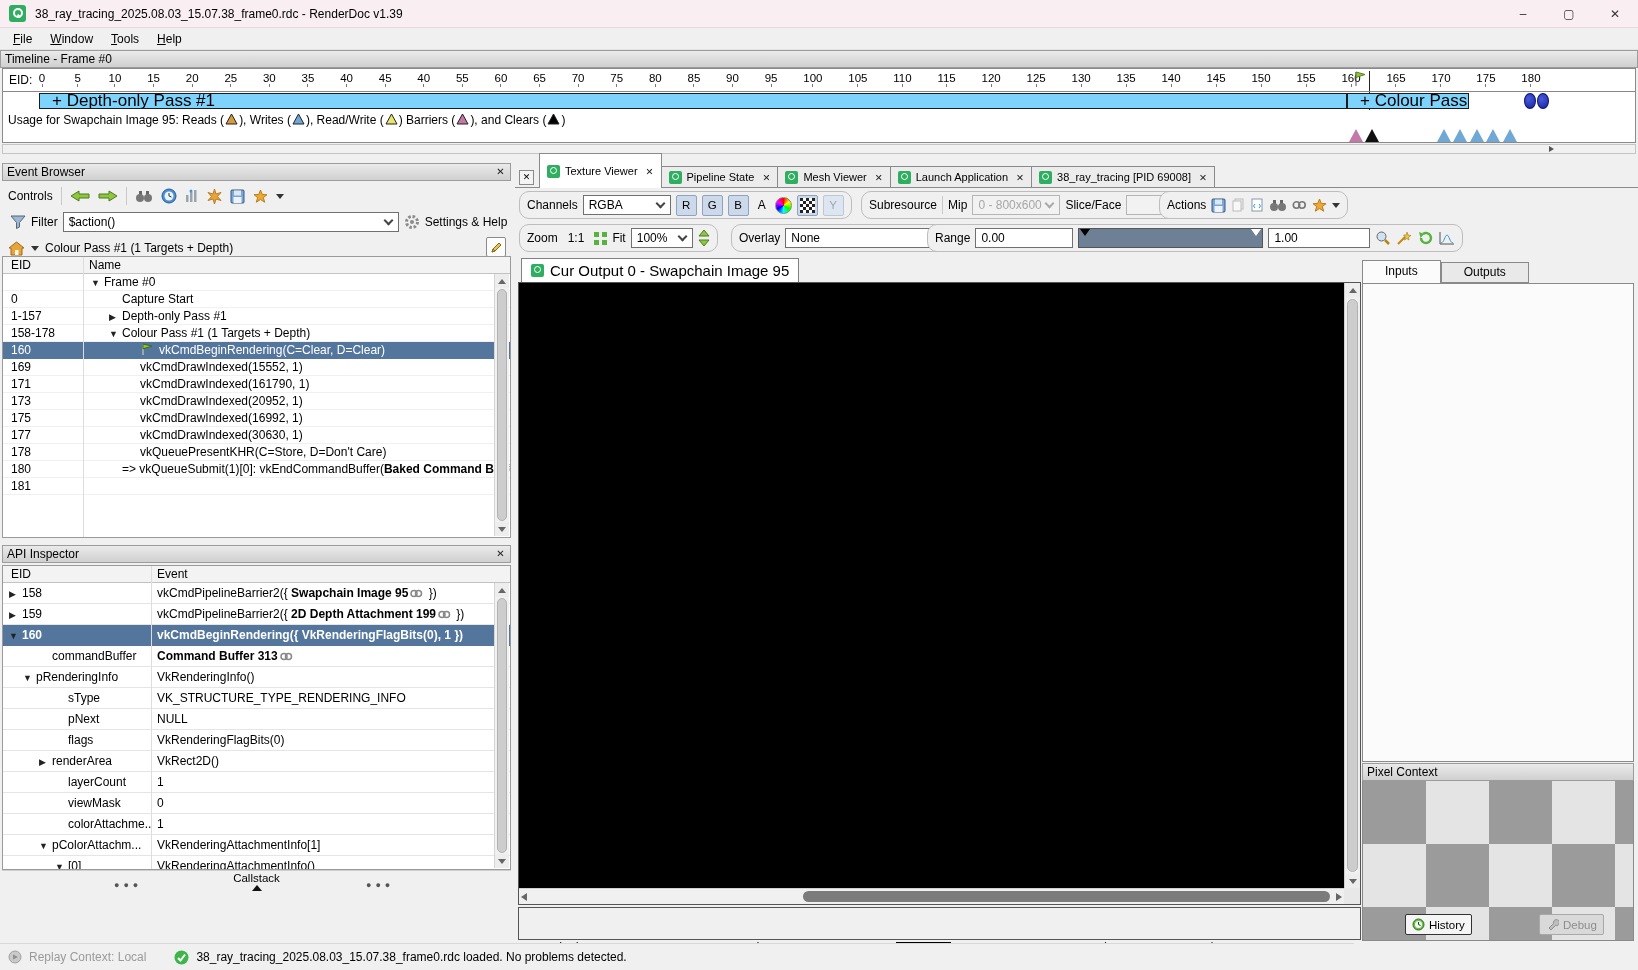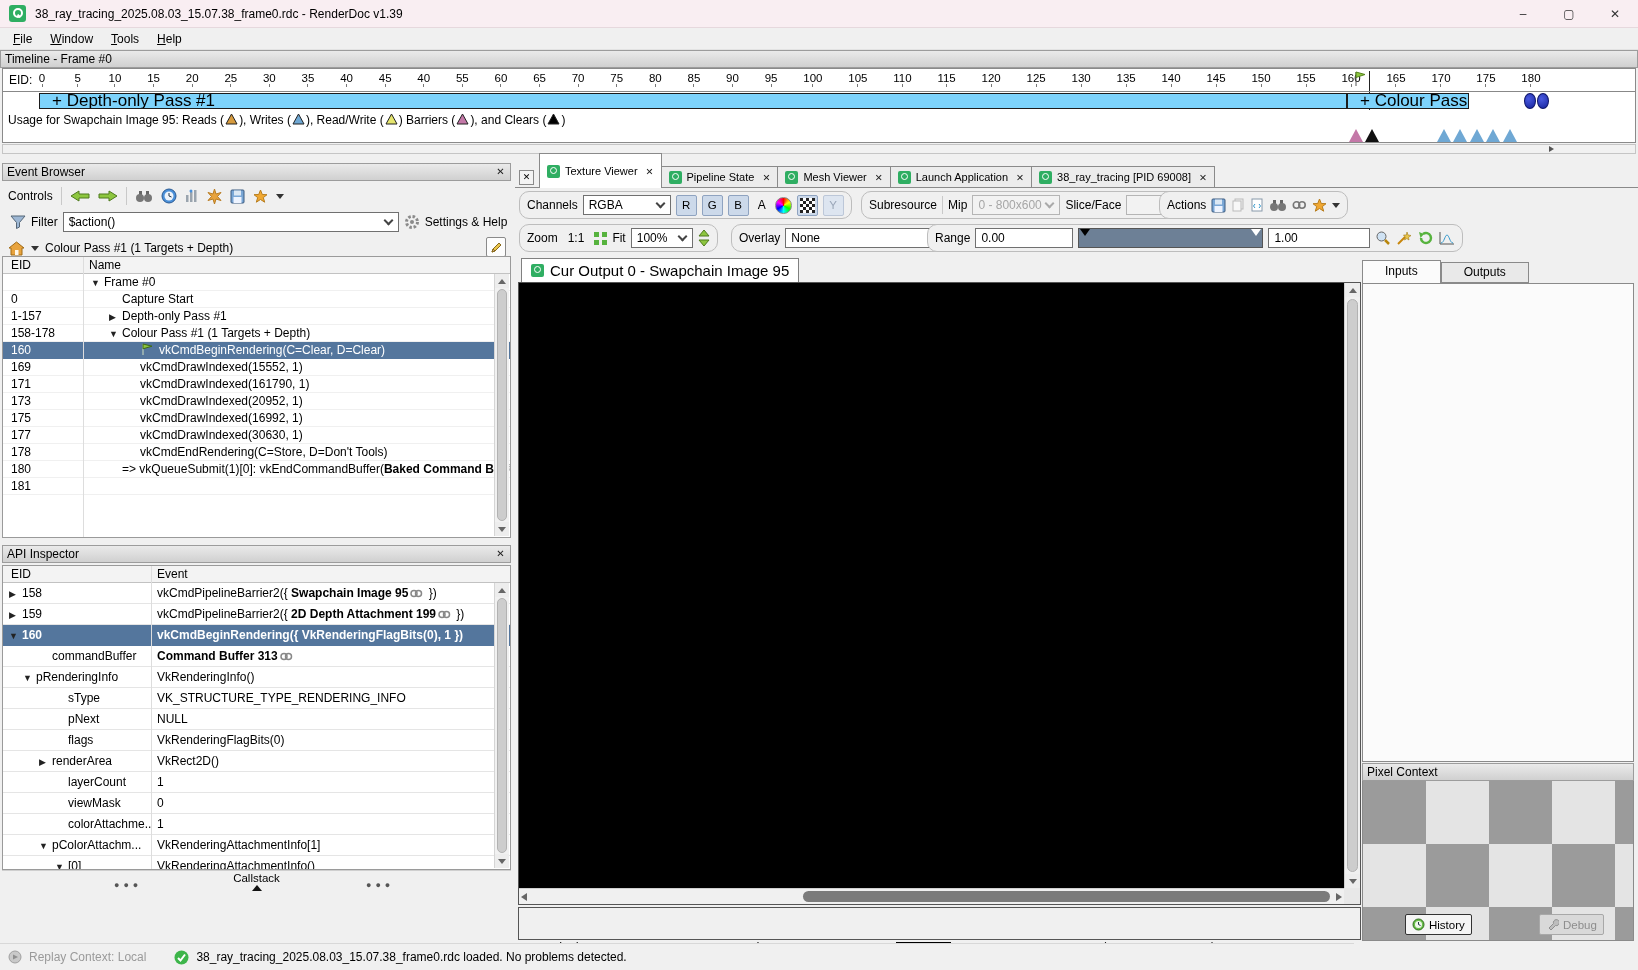--- a/index.html
+++ b/index.html
@@ -459,21 +459,21 @@
         <div class="eb-row" data-variant="">
           <span class="eb-eid">177</span>
           <span class="eb-name" data-level="2">
             <span class="chev"></span><span>vkCmdDrawIndexed(30630, 1)</span><b></b><span></span>
           </span>
         </div>
 
         <div class="eb-row" data-variant="">
           <span class="eb-eid">178</span>
           <span class="eb-name" data-level="2">
-            <span class="chev"></span><span>vkCmdEndRendering(C=Store, D=Don't Tools)</span><b></b><span></span>
+            <span class="chev"></span><span>vkQueuePresentKHR(C=Store, D=Don't Care)</span><b></b><span></span>
           </span>
         </div>
 
         <div class="eb-row" data-variant="">
           <span class="eb-eid">180</span>
           <span class="eb-name" data-level="1">
             <span class="chev"></span><span>=&gt; vkQueueSubmit(1)[0]: vkEndCommandBuffer(</span><b>Baked Command Buffer 334</b>
           </span>
         </div>
 

